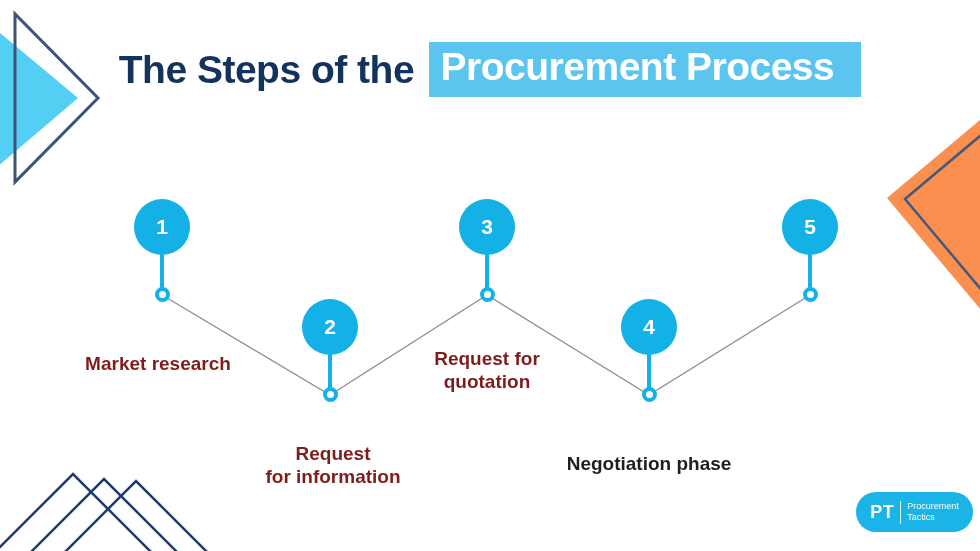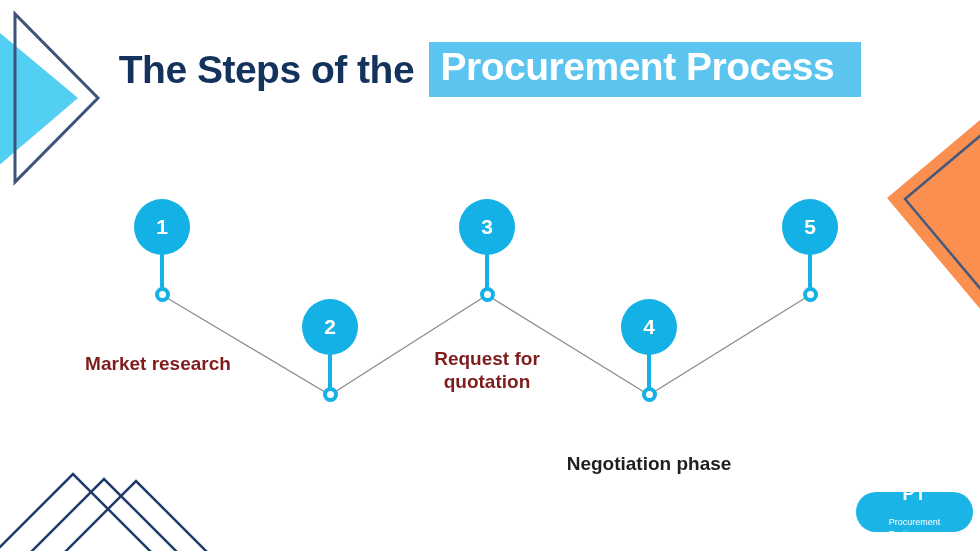--- a/index.html
+++ b/index.html
@@ -93,21 +93,20 @@
     left: 856px;
     top: 492px;
     width: 117px;
     height: 40px;
     border-radius: 20px;
     background: #1BB4E6;
     display: flex;
     align-items: center;
     justify-content: center;
     gap: 6px;
-    flex-direction: column;
   }
   .logo-abbr {
     color: #ffffff;
     font-size: 18px;
     font-weight: bold;
     letter-spacing: 0.5px;
   }
   .logo-divider {
     width: 1px;
     height: 23px;
@@ -157,20 +156,22 @@
     <span>1</span>
   </div>
   <div class="step-ring" style="left:155px; top:287px;"></div>
   <div class="step-label label-navy" style="left:158px; top:352px;">Market research</div>
 
   <div class="step-stem" style="left:328px; top:353px; height:36px;"></div>
   <div class="step-circle" style="left:302px; top:299px;">
     <span>2</span>
   </div>
   <div class="step-ring" style="left:323px; top:387px;"></div>
+  <div class="step-label label-navy" style="left:333px; top:442px;">Request
+for information</div>
 
   <div class="step-stem" style="left:485px; top:253px; height:36px;"></div>
   <div class="step-circle" style="left:459px; top:199px;">
     <span>3</span>
   </div>
   <div class="step-ring" style="left:480px; top:287px;"></div>
   <div class="step-label label-navy" style="left:487px; top:347px;">Request for
 quotation</div>
 
   <div class="step-stem" style="left:647px; top:353px; height:36px;"></div>

